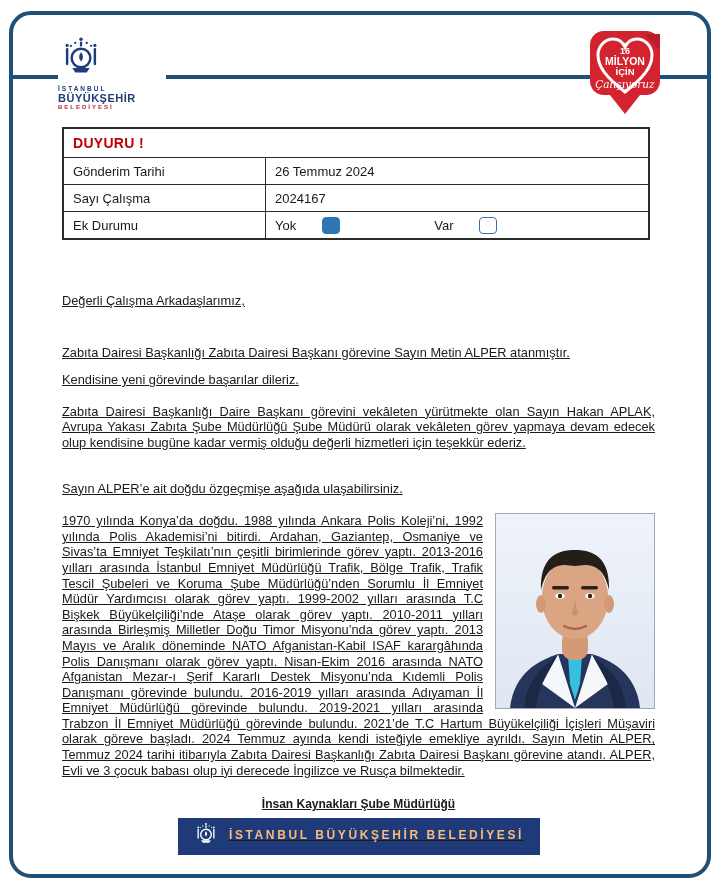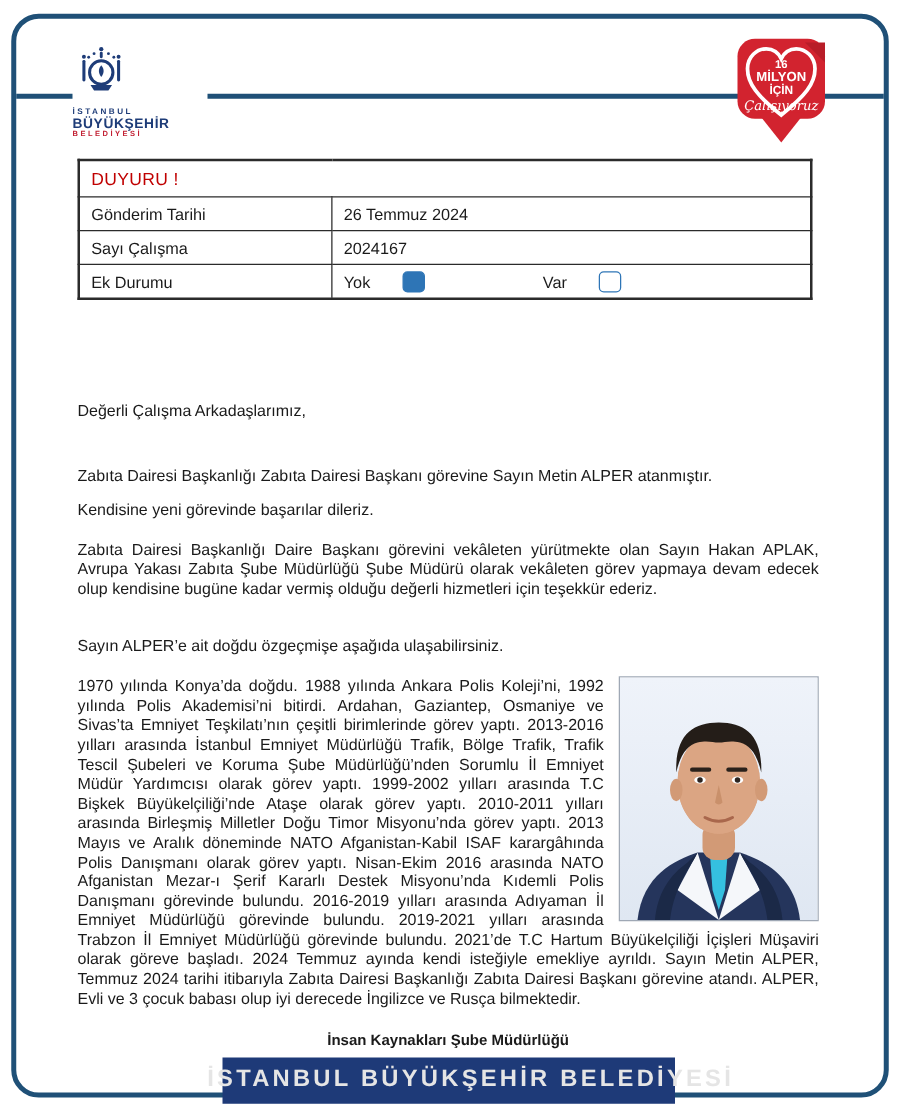--- a/index.html
+++ b/index.html
@@ -25,50 +25,50 @@
   .ibb-logo .t2{font-size:11px;letter-spacing:.5px;color:#1E3C78;font-weight:bold;}
   .ibb-logo .t3{font-size:6px;letter-spacing:2px;color:#C22033;font-weight:bold;}
   
   .badge{position:absolute;left:584px;top:26px;width:82px;height:94px;z-index:2;}
   
   .notice{
     position:absolute;left:62px;top:127px;width:588px;z-index:2;
     border:2px solid #2b2b2b;border-collapse:collapse;background:#fff;
   }
   .notice td{border:1px solid #2b2b2b;font-size:13px;padding:0 0 0 9px;height:26px;vertical-align:middle;}
-  .notice .title-cell{font-weight:normal;color:#C00000;font-size:14px;height:28px;letter-spacing:.3px;}
+  .notice .title-cell{font-weight:bold;color:#C00000;font-size:14px;height:28px;letter-spacing:.3px;}
   .notice .label-col{width:192px;}
   .attach-wrap{display:flex;align-items:center;gap:26px;}
   .cb{
     width:18px;height:17px;border:1.6px solid #2E75B6;border-radius:4px;
     display:inline-block;background:#fff;box-sizing:border-box;
   }
   .cb.filled{background:#2E75B6;}
   .attach-gap{width:42px;}
   
-  .content{position:absolute;left:62px;top:275px;width:593px;z-index:2;font-size:12.8px;line-height:15.6px;}
+  .content{position:absolute;left:62px;top:247px;width:593px;z-index:2;font-size:12.8px;line-height:15.6px;text-decoration:underline;}
   .content p{margin:0;}
   .p-greeting{margin-top:46px !important;}
   .p-1{margin-top:36px !important;}
   .p-2{margin-top:12px !important;}
   .p-3{margin-top:16px !important;text-align:justify;}
   .p-4{margin-top:30px !important;}
   .bio{margin-top:17px !important;text-align:justify;min-height:274px;}
   .portrait{
     float:right;width:160px;height:196px;margin-left:12px;margin-bottom:4px;
     border:1px solid #9fa8b5;box-sizing:border-box;display:block;
   }
   
   .footer-title{margin-top:10px;text-align:center;font-weight:bold;font-size:12px;}
   .banner{
     margin:5px auto 0 auto;width:362px;height:37px;background:#1E3A78;
     display:flex;align-items:center;justify-content:center;gap:10px;
   }
   .banner .banner-text{
-    color:#e5e5e5;font-weight:bold;font-size:19px;letter-spacing:2.6px;white-space:nowrap;
+    color:#fdba74;font-weight:bold;font-size:12px;letter-spacing:2.6px;white-space:nowrap;
   }
 </style>
 </head>
 <body>
 
 <div class="frame"></div>
 <div class="header-line"></div>
 
 <div class="ibb-logo">
   <span>

